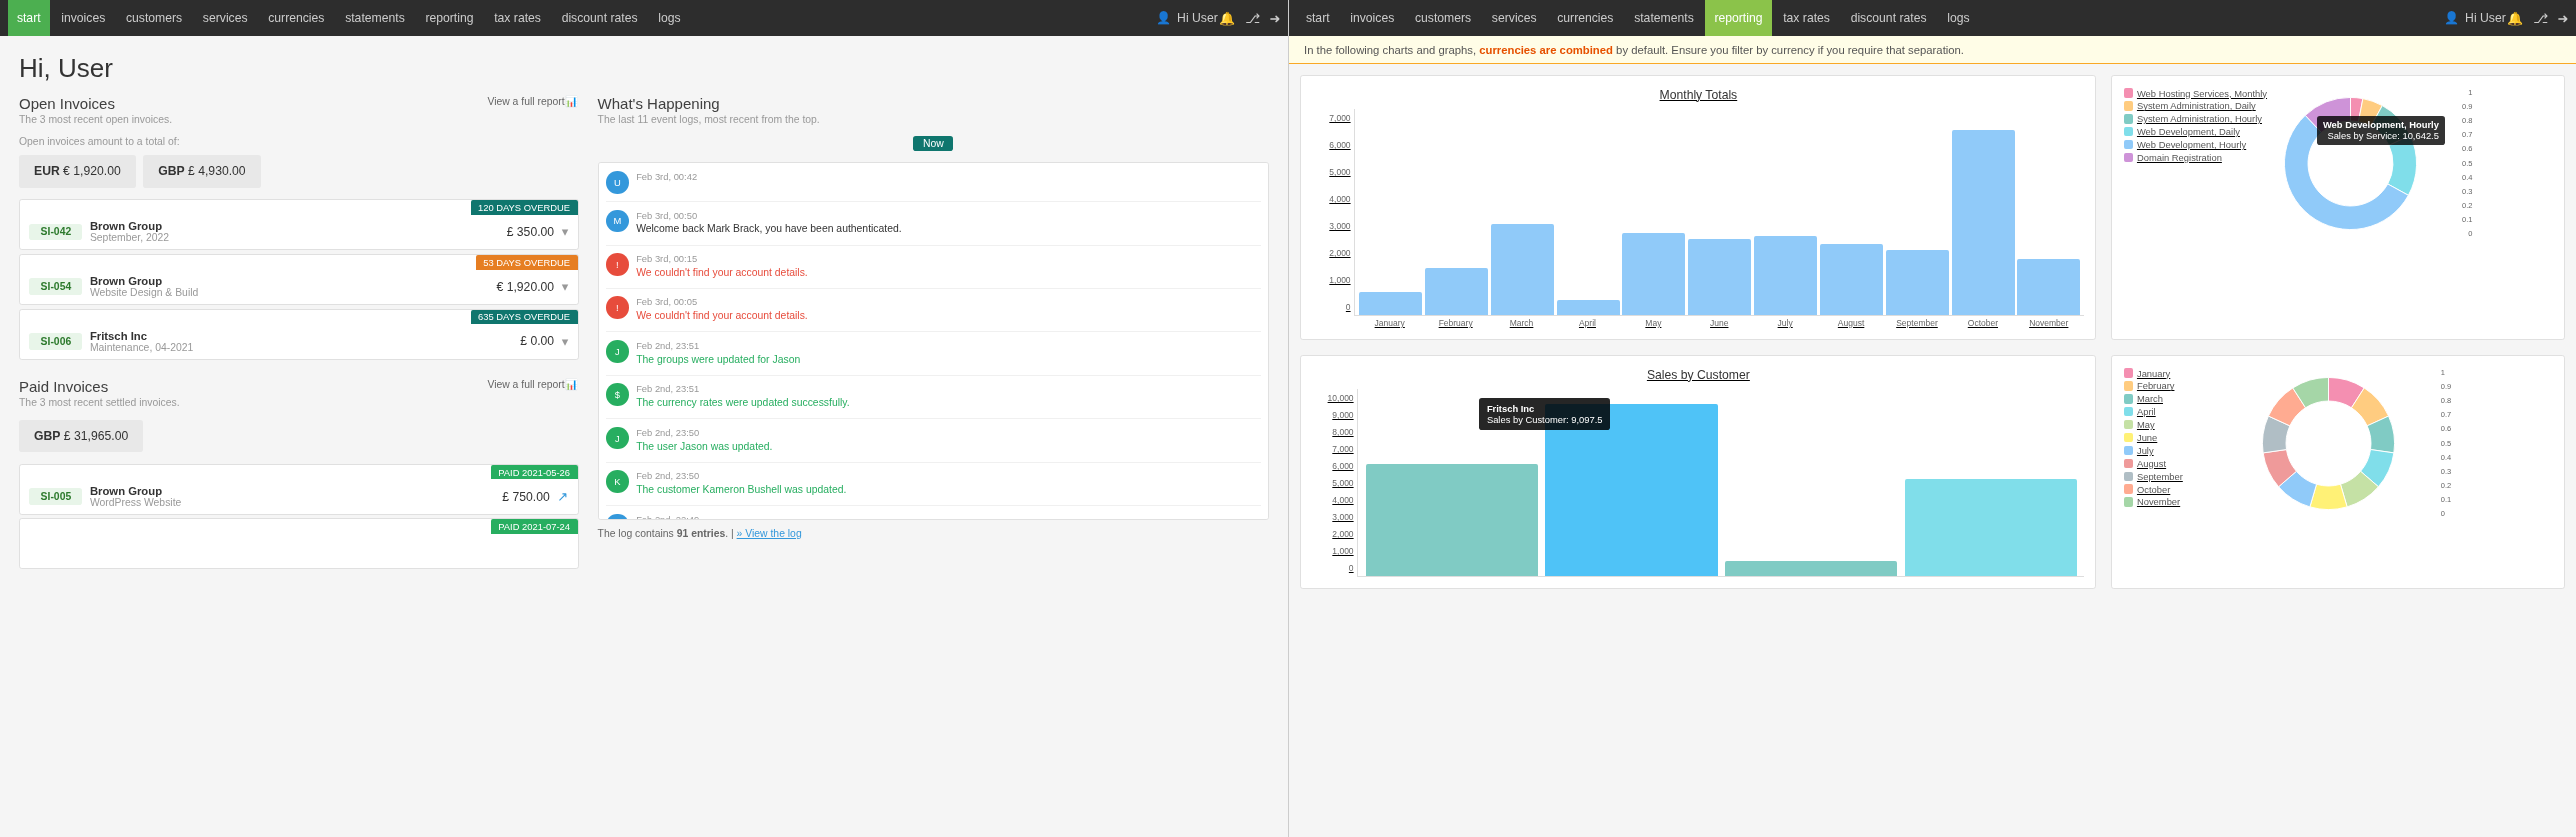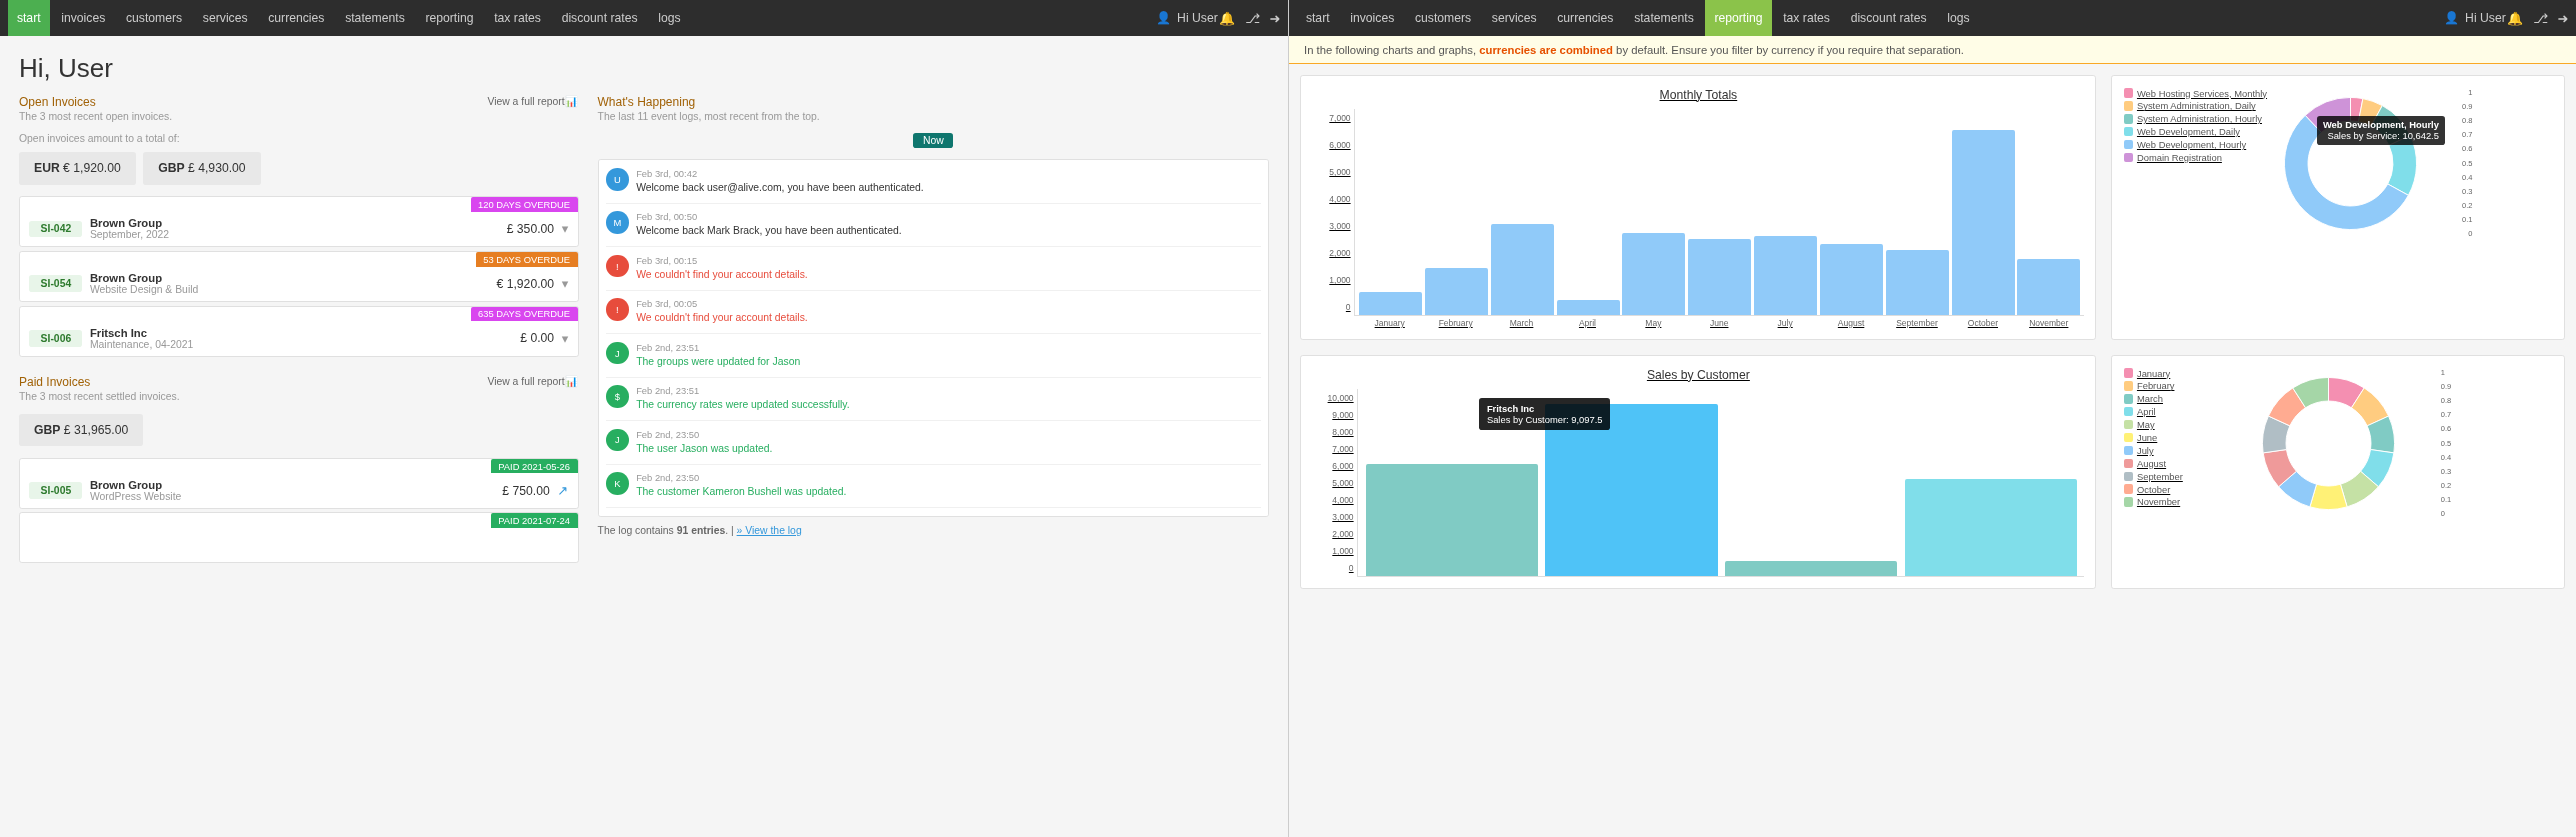--- a/index.html
+++ b/index.html
@@ -19,35 +19,35 @@
     nav .nav-icons { display: flex; gap: 9.4px; align-items: center; color: #ccc; font-size: 13px; }
 
     
     .page-title { font-size: 26px; font-weight: normal; color: #333; padding: 17px 19px 11.3px; }
 
     
     .main-content { display: flex; gap: 19px; padding: 0 19px 19px; flex: 1; }
 
     
     .section { flex: 1; }
-    .section-title { font-size: 12px; color: #a16207; margin-bottom: 1.9px; }
+    .section-title { font-size: 15px; color: #404040; margin-bottom: 1.9px; }
     .section-subtitle { font-size: 10.4px; color: #999; margin-bottom: 7.5px; }
     .section-header { display: flex; justify-content: space-between; align-items: flex-start; margin-bottom: 3.8px; }
     .view-full { font-size: 10.4px; color: #666; display: flex; align-items: center; gap: 1px; cursor: pointer; }
 
     
     .totals-row { display: flex; gap: 7.5px; margin-bottom: 11.3px; }
     .total-badge { background: #e8e8e8; border-radius: 2.8px; padding: 9.4px 15px; font-size: 12.2px; color: #333; }
     .total-badge .currency { font-weight: bold; }
 
     
     .invoice-item { background: #fff; border: 0.9px solid #e0e0e0; border-radius: 2.8px; margin-bottom: 3.8px; }
     .invoice-header-bar { display: flex; justify-content: flex-end; }
     .overdue-badge { font-size: 9.4px; padding: 1.9px 7.5px; color: #fff; border-radius: 1.9px 1.9px 0 0; }
-    .overdue-badge.red { background: #d946ef; }
+    .overdue-badge.red { background: #0f766e; }
     .overdue-badge.orange { background: #e67e22; }
     .paid-badge { font-size: 9.4px; padding: 1.9px 7.5px; color: #fff; border-radius: 1.9px 1.9px 0 0; background: #27ae60; }
     .invoice-row { display: flex; align-items: center; padding: 5.6px 9.4px; gap: 7.5px; }
     .invoice-id { background: #e8f5e9; color: #2d7a2d; font-size: 10.4px; font-weight: bold; padding: 2.8px 7.5px; border-radius: 2.8px; min-width: 53px; text-align: center; }
     .invoice-info { flex: 1; }
     .invoice-company { font-size: 11.3px; color: #333; font-weight: bold; }
     .invoice-desc { font-size: 10.4px; color: #999; }
     .invoice-amount { font-size: 12.2px; color: #333; min-width: 85px; text-align: right; }
     .invoice-chevron { color: #999; font-size: 13px; cursor: pointer; }
 
@@ -229,21 +229,20 @@
         <span class="now-badge">Now</span>
       </div>
 
       <div class="log-container">
 
         <div id="log-entries">
             <div class="log-entry">
     <div class="log-avatar" style="background:#3498db;">U</div>
     <div class="log-content">
       <div class="log-time">Feb 3rd, 00:42</div>
-      <div class="log-text" style="color:#333;">Welcome back user@alive.com, you have been authenticated.</div>
     </div>
   </div>
             <div class="log-entry">
     <div class="log-avatar" style="background:#3498db;">M</div>
     <div class="log-content">
       <div class="log-time">Feb 3rd, 00:50</div>
       <div class="log-text" style="color:#333;">Welcome back Mark Brack, you have been authenticated.</div>
     </div>
   </div>
             <div class="log-entry">

